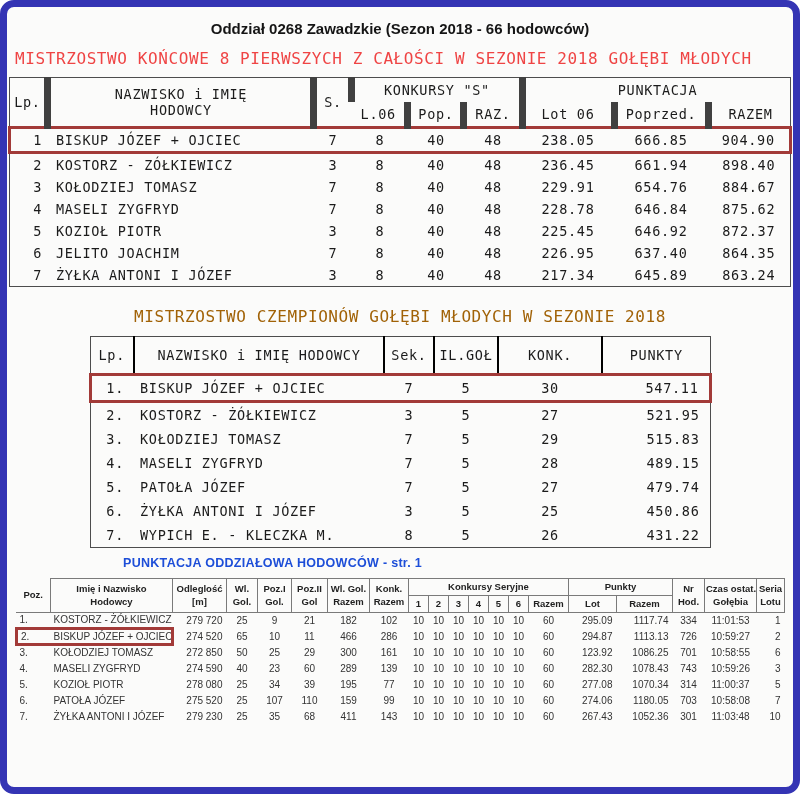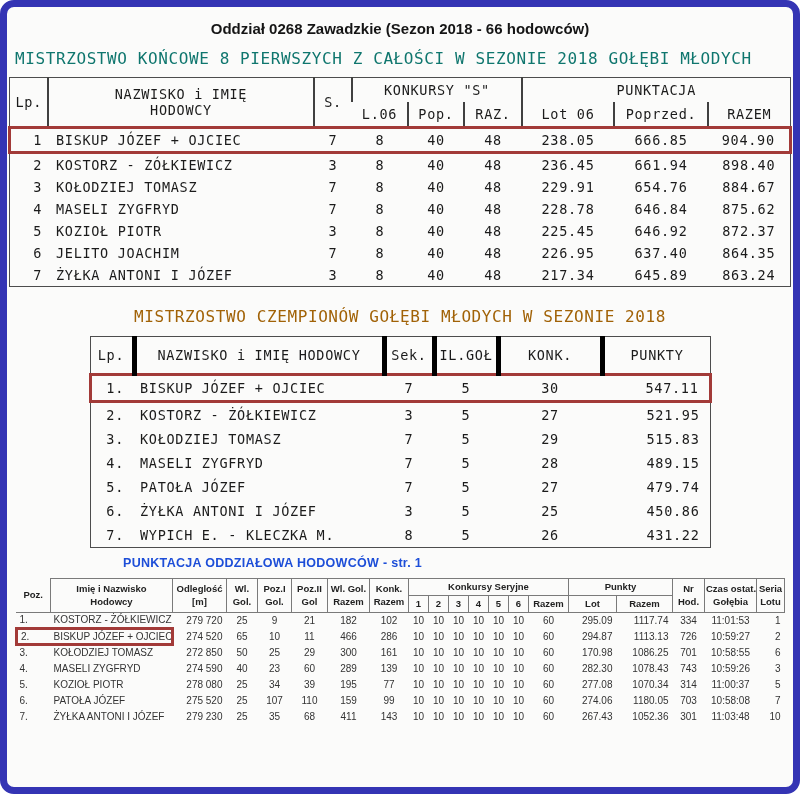--- a/index.html
+++ b/index.html
@@ -9,53 +9,53 @@
     box-sizing:border-box; border:7px solid #3434b4; border-radius:14px;
     background:#fbfbfa; overflow:hidden;
   }
   .doc-title {
     margin:13px 0 0 0; text-align:center;
     font:bold 15px/1.2 "Liberation Sans", sans-serif; color:#151515;
   }
   .mono { font-family:"DejaVu Sans Mono", monospace; }
   .sec-title-1 {
     margin:11px 4px 0 8px; font-size:16px; letter-spacing:0.6px;
-    color:#0f766e; white-space:nowrap;
+    color:#ef4444; white-space:nowrap;
   }
   .sec-title-2 {
     margin:20px 0 0 0; text-align:center; font-size:16px; letter-spacing:0.6px;
     color:#a16207; white-space:nowrap;
   }
   .sec-title-3 {
     margin:8px 0 0 84px; font:bold 12.5px/1.2 "Liberation Sans", sans-serif;
     color:#1d4ed8; letter-spacing:0.3px;padding-left:32px;
   }
 
   table { border-collapse:collapse; table-layout:fixed; }
   th, td { overflow:hidden; white-space:nowrap; }
 
   
   .t1 { width:780px; margin:9px auto 0 auto; font-size:13.5px; letter-spacing:0.7px;
         color:#1b1b1b; border:1px solid #4d4d4d; }
-  .t1 thead th { border-left:2px solid #404040; font-weight:normal; padding:4px 2px; }
+  .t1 thead th { border-left:7px solid #404040; font-weight:normal; padding:4px 2px; }
   .t1 thead th:first-child { border-left:none; }
   .t1 thead { border-bottom:1px solid #4d4d4d; }
   .t1 tbody td { padding:3px 2px; }
   .t1 tbody tr { height:22px; }
   .t1 .al { text-align:left; padding-left:8px; }
   .t1 .ar { text-align:right; padding-right:6px; }
   .t1 .ac { text-align:center; }
   .t1 tr.hl td { border-top:3px solid #a23a38; border-bottom:3px solid #a23a38; }
   .t1 tr.hl td:first-child { border-left:3px solid #a23a38; }
   .t1 tr.hl td:last-child  { border-right:3px solid #a23a38; }
 
   
   .t2 { width:620px; margin:10px auto 0 auto; font-size:13.5px; letter-spacing:0.7px;
         color:#1b1b1b; border:1px solid #4d4d4d; }
-  .t2 thead th { border-left:5px solid #000000; font-weight:normal; padding:10px 2px; }
+  .t2 thead th { border-left:2px solid #000000; font-weight:normal; padding:10px 2px; }
   .t2 thead th:first-child { border-left:none; }
   .t2 thead { border-bottom:1px solid #4d4d4d; }
   .t2 tbody td { padding:4px 2px; }
   .t2 tbody tr { height:24px; }
   .t2 .al { text-align:left; padding-left:6px; }
   .t2 .ar { text-align:right; padding-right:10px; }
   .t2 .ac { text-align:center; }
   .t2 tr.hl td { border-top:3px solid #a23a38; border-bottom:3px solid #a23a38; }
   .t2 tr.hl td:first-child { border-left:3px solid #a23a38; }
   .t2 tr.hl td:last-child  { border-right:3px solid #a23a38; }
@@ -416,21 +416,21 @@
           <td class="ac">29</td>
           <td class="ac">300</td>
           <td class="ac">161</td>
           <td class="ac">10</td>
           <td class="ac">10</td>
           <td class="ac">10</td>
           <td class="ac">10</td>
           <td class="ac">10</td>
           <td class="ac">10</td>
           <td class="ac">60</td>
-          <td class="ar">170.98</td>
+          <td class="ar">123.92</td>
           <td class="ar">1086.25</td>
           <td class="ac">701</td>
           <td class="ac">10:58:55</td>
           <td class="ar">6</td>
         </tr>
         <tr>
           <td class="al">4.</td>
           <td class="al">MASELI ZYGFRYD</td>
           <td class="ar">274 590</td>
           <td class="ac">40</td>

